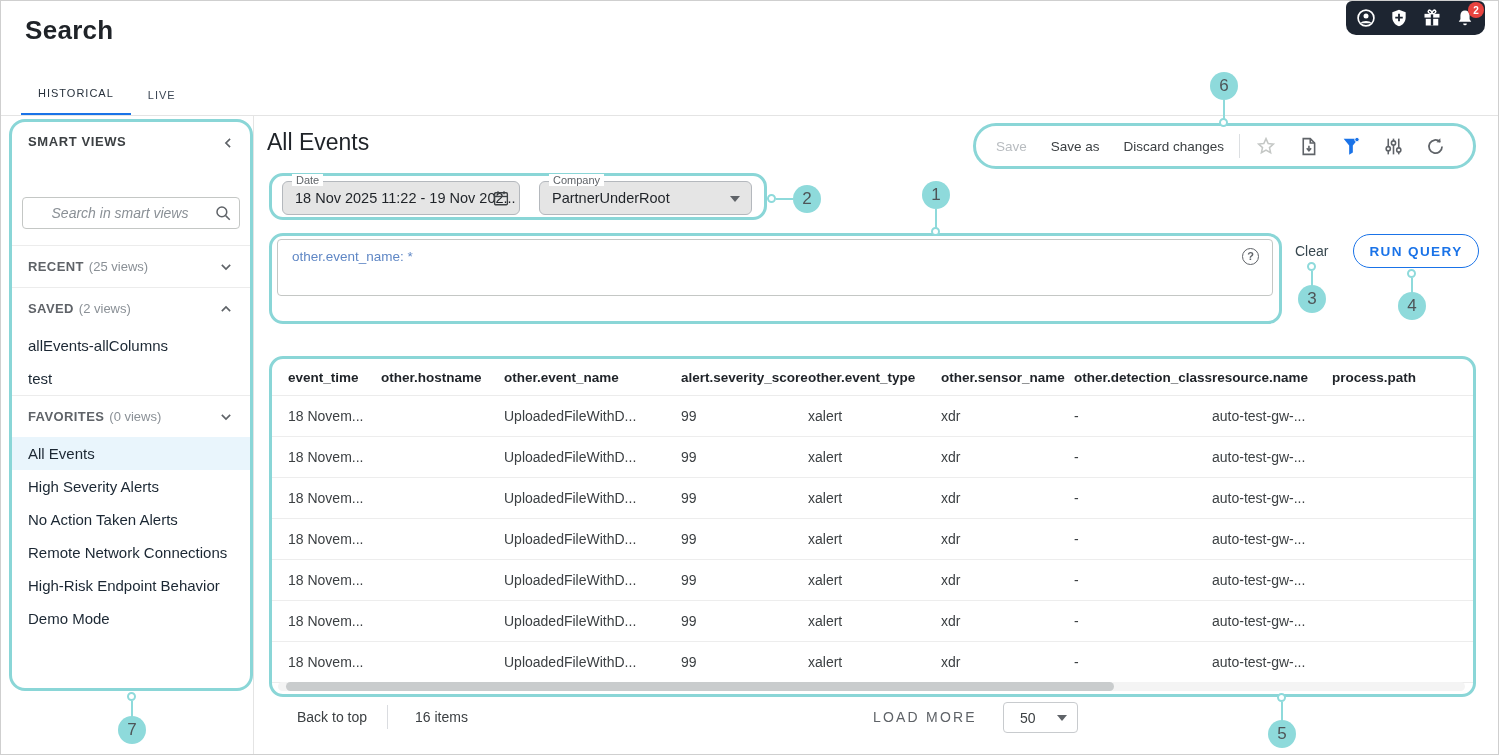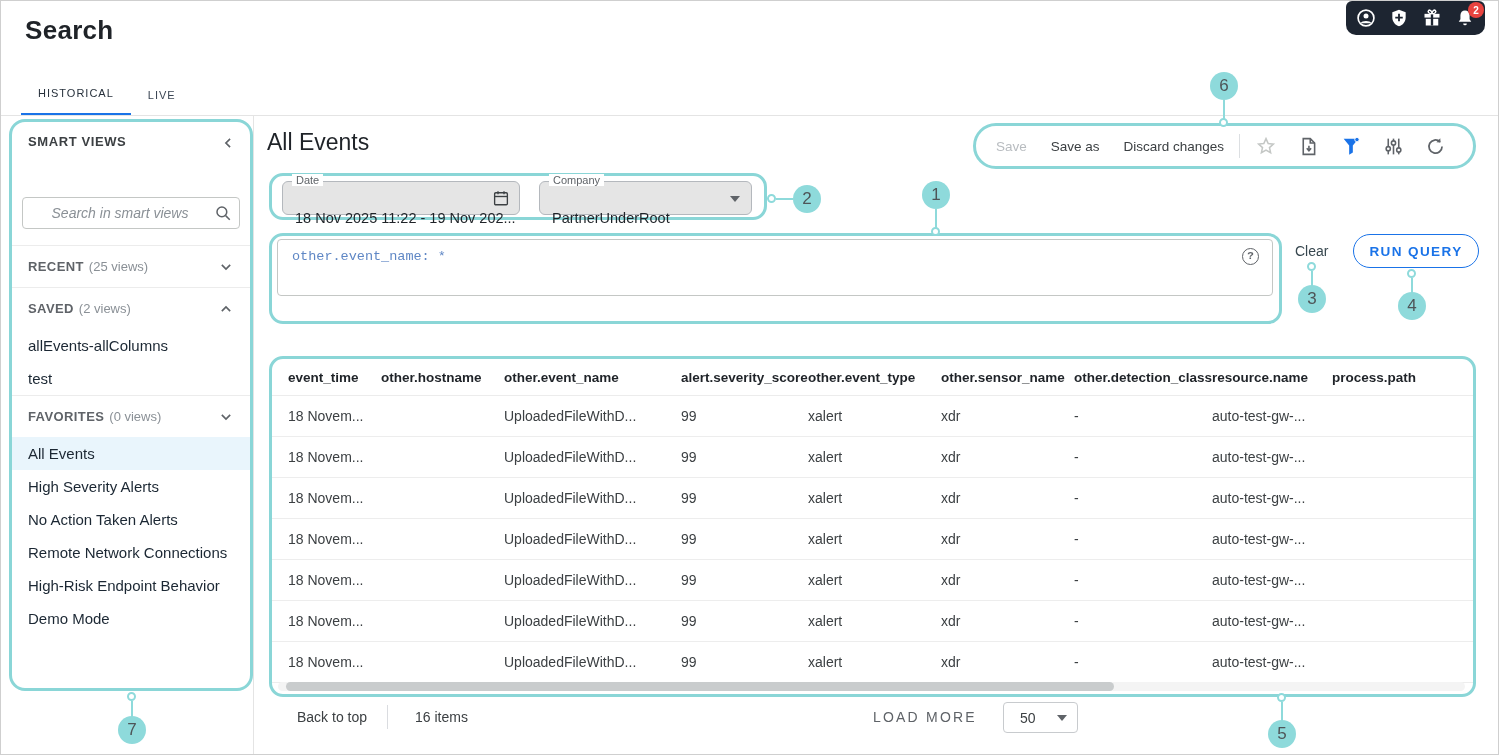--- a/index.html
+++ b/index.html
@@ -58,27 +58,27 @@
   .tb-label { font-size:13.5px; color:#3c4043; cursor:pointer; white-space:nowrap; }
   .tb-label.disabled { color:#b8bcc0; cursor:default; }
   .tb-gap { width:24px; } .tb-gap-sm { width:21px; }
   .tb-divider { width:1px; height:24px; background:#dcdfe2; margin:0 15px; }
   .tb-icon { display:flex; cursor:pointer; }
 
   .filters-box { left:268px; top:172px; width:498px; height:47px; border-radius:14px; }
   .field { position:absolute; top:5px; height:34px; border:1px solid #b4b8bd; border-radius:6px; background:#e5e5e5; }
   .field-label { position:absolute; top:-8px; left:9px; background:#fff; padding:0 4px;
                  font-size:11px; color:#5f6368; }
-  .field-value { line-height:32px; padding:0 34px 0 12px; font-size:14.5px; color:#1f2328; white-space:nowrap; overflow:hidden;margin-top:20px; }
+  .field-value { line-height:32px; padding:0 34px 0 12px; font-size:14.5px; color:#1f2328; white-space:nowrap; overflow:hidden; }
   .field .cal { position:absolute; right:9px; top:7px; }
   .caret-down { position:absolute; right:11px; top:14px; width:0; height:0;
                 border-left:5px solid transparent; border-right:5px solid transparent;
                 border-top:6px solid #5f6368; }
 
-  .query-box { left:268px; top:232px; width:1013px; height:91px; border-radius:14px;font-family:Liberation Mono, monospace; }
+  .query-box { left:268px; top:232px; width:1013px; height:91px; border-radius:14px; }
   .query-input { position:absolute; left:5px; top:3px; width:996px; height:57px;
                  border:1px solid #c4c7c5; border-radius:4px; background:#fff; }
   .query-text { position:absolute; left:14px; top:9px; font-size:13.5px; color:#5f87c5; }
   .help-circle { position:absolute; right:13px; top:8px; width:17px; height:17px;
                  border:1.5px solid #5f6368; border-radius:50%; color:#5f6368;
                  font-size:11px; font-weight:bold; line-height:14px; text-align:center; cursor:pointer; }
   .query-hint { position:absolute; left:3px; top:69px; font-size:12.5px; font-style:italic; color:#3c4043; white-space:nowrap; }
 
   .clear-btn { position:absolute; left:1294px; top:242px; font-size:14px; color:#37474f; cursor:pointer; }
   .run-btn { position:absolute; left:1352px; top:233px; width:126px; height:34px;

